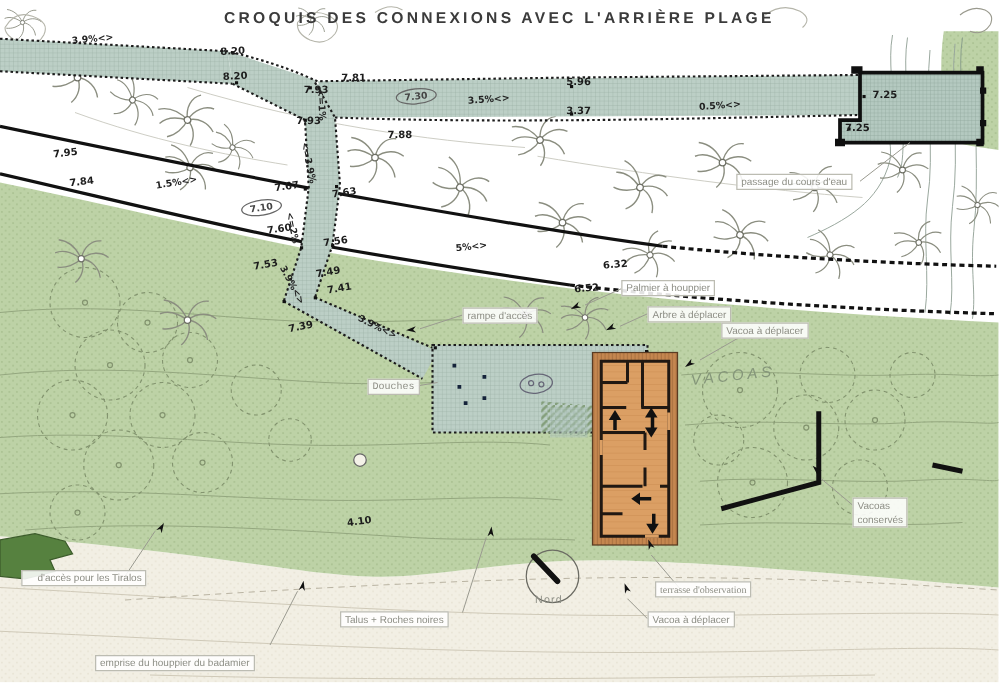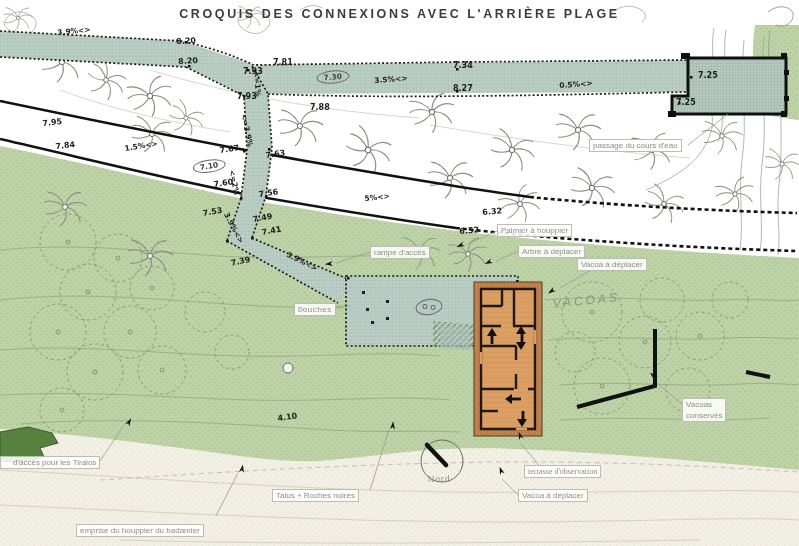--- a/index.html
+++ b/index.html
@@ -331,22 +331,22 @@
 <div id="vacoas" class="anno">VACOAS</div>
 <div id="nord" class="anno">Nord</div>
 
 <div id="overlay">
       <div class="anno spot" style="left: 176px; top: 37px; transform: rotate(-3deg);">8.20</div>
       <div class="anno spot" style="left: 178px; top: 57px; transform: rotate(-3deg);">8.20</div>
       <div class="anno spot" style="left: 243px; top: 67px;">7.93</div>
       <div class="anno spot" style="left: 273px; top: 58px;">7.81</div>
       <div class="anno spot" style="left: 237px; top: 92px;">7.93</div>
       <div class="anno spot" style="left: 288px; top: 103px; margin-left: 22px;">7.88</div>
-      <div class="anno spot" style="left: 453px; top: 61px;">7.34</div>
-      <div class="anno spot" style="left: 453px; top: 84px;">8.27</div>
+      <div class="anno spot" style="left: 453px; top: 61px;">5.96</div>
+      <div class="anno spot" style="left: 453px; top: 84px;">3.37</div>
       <div class="anno spot" style="left: 698px; top: 71px;">7.25</div>
       <div class="anno spot" style="left: 676px; top: 98px;">7.25</div>
       <div class="anno spot" style="left: 42px; top: 119px; transform: rotate(-6deg);">7.95</div>
       <div class="anno spot" style="left: 55px; top: 142px; transform: rotate(-6deg);">7.84</div>
       <div class="anno spot" style="left: 219px; top: 146px; transform: rotate(-8deg);">7.67</div>
       <div class="anno spot" style="left: 265px; top: 151px; transform: rotate(-8deg);">7.63</div>
       <div class="anno spot" style="left: 213px; top: 180px; transform: rotate(-8deg);">7.60</div>
       <div class="anno spot" style="left: 258px; top: 190px; transform: rotate(-8deg);">7.56</div>
       <div class="anno spot" style="left: 202px; top: 209px; transform: rotate(-10deg);">7.53</div>
       <div class="anno spot" style="left: 252px; top: 215px; transform: rotate(-10deg);">7.49</div>
@@ -370,18 +370,18 @@
       <div class="anno callout" style="left: 589px; top: 139px;">passage du cours d'eau</div>
       <div class="anno callout" style="left: 370px; top: 246px;">rampe d'accès</div>
       <div class="anno callout" style="left: 294px; top: 303px; font-family: Liberation Mono, monospace;">Douches</div>
       <div class="anno callout" style="left: 497px; top: 224px;">Palmier à houppier</div>
       <div class="anno callout" style="left: 518px; top: 245px; text-align: center;">Arbre à déplacer</div>
       <div class="anno callout" style="left: 577px; top: 258px;">Vacoa à déplacer</div>
       <div class="anno callout" style="left: 682px; top: 398px;">Vacoas
 conservés</div>
       <div class="anno callout" style="left: 524px; top: 465px; font-family: Liberation Serif, serif;">terrasse d'observation</div>
       <div class="anno callout" style="left: 518px; top: 489px;">Vacoa à déplacer</div>
-      <div class="anno callout" style="left: 0; top: 456px; padding-left: 12px;">d'accès pour les Tiralos</div>
+      <div class="anno callout" style="left: 17px; top: 456px; padding-left: 12px;">d'accès pour les Tiralos</div>
       <div class="anno callout" style="left: 76px; top: 524px;">emprise du houppier du badamier</div>
       <div class="anno callout" style="left: 272px; top: 489px;">Talus + Roches noires</div>
     </div>
 
 </div>
 
 </body></html>

